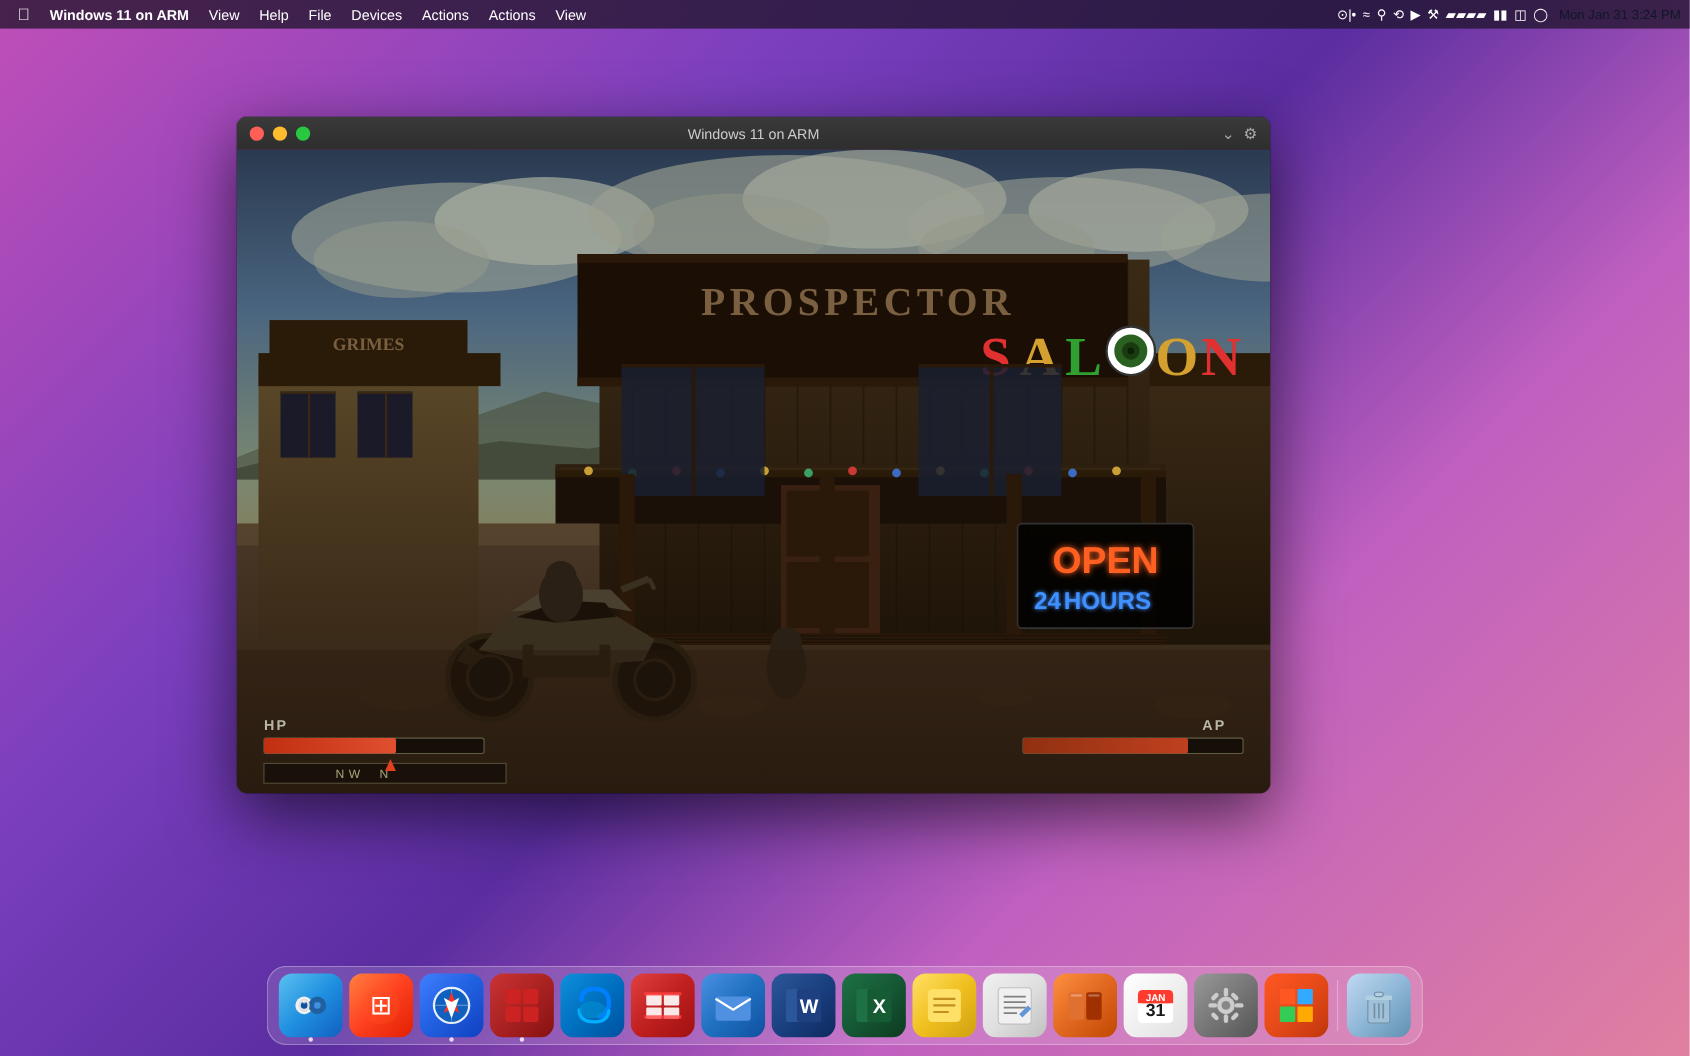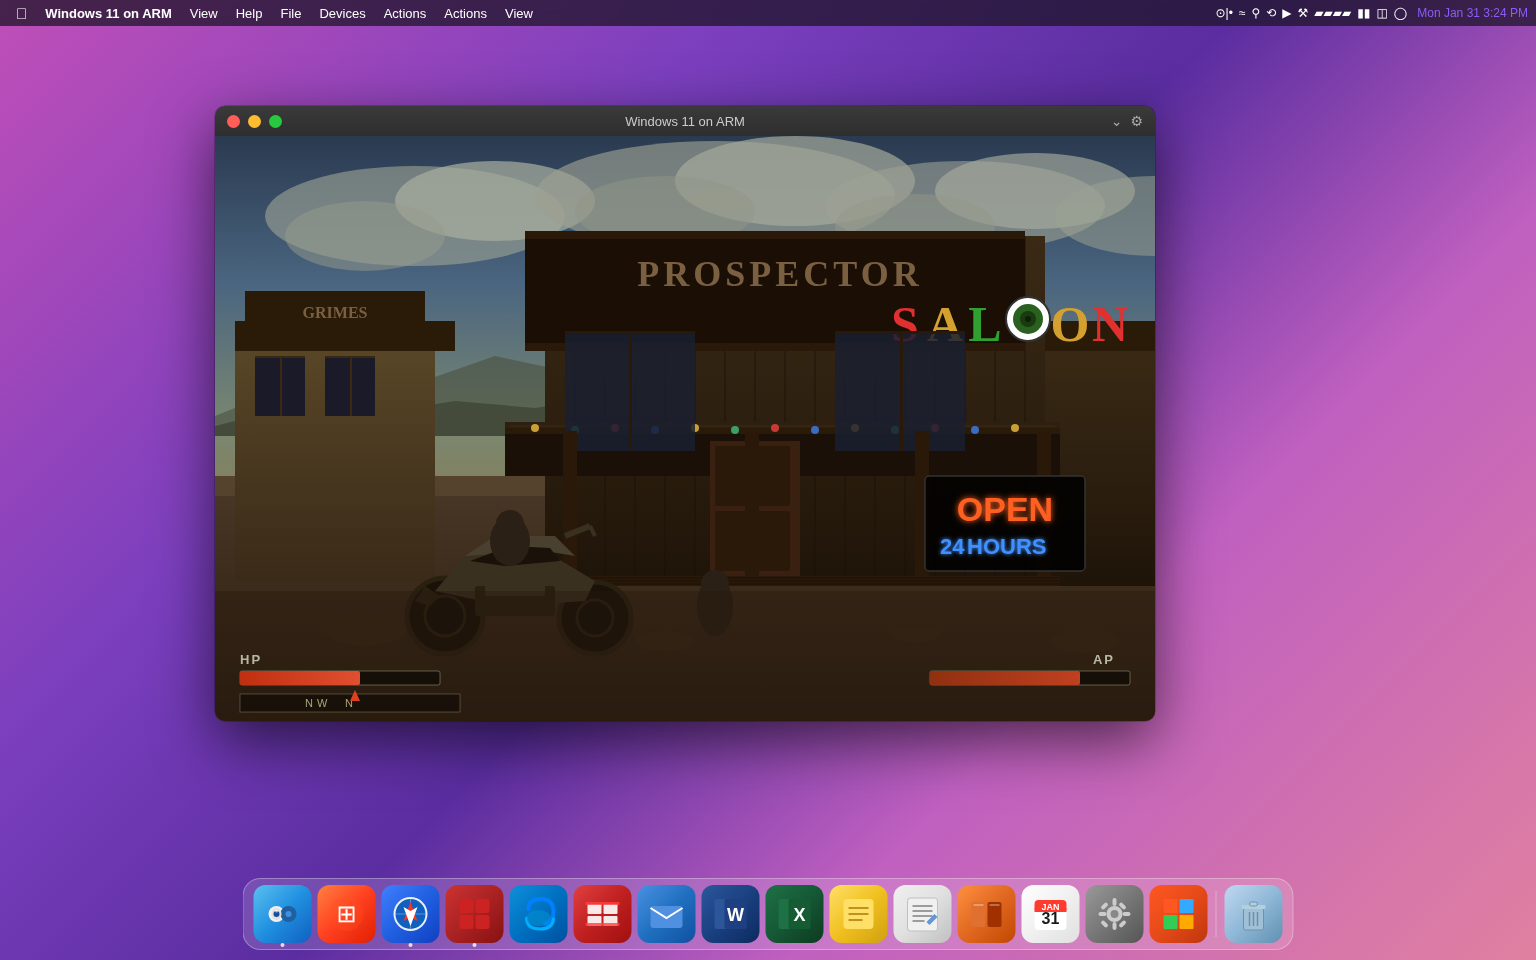--- a/index.html
+++ b/index.html
@@ -50,21 +50,21 @@
     }
     .menubar-right {
       display: flex;
       align-items: center;
       gap: 6px;
       font-size: 12px;
       color: white;
     }
     .menubar-clock {
       font-size: 12px;
-      color: #8b5cf6;
+      color: #0f172a;
       margin-left: 4px;
     }
 
     
     .desktop {
       position: absolute;
       top: 26px;
       left: 0; right: 0; bottom: 0;
     }
 

